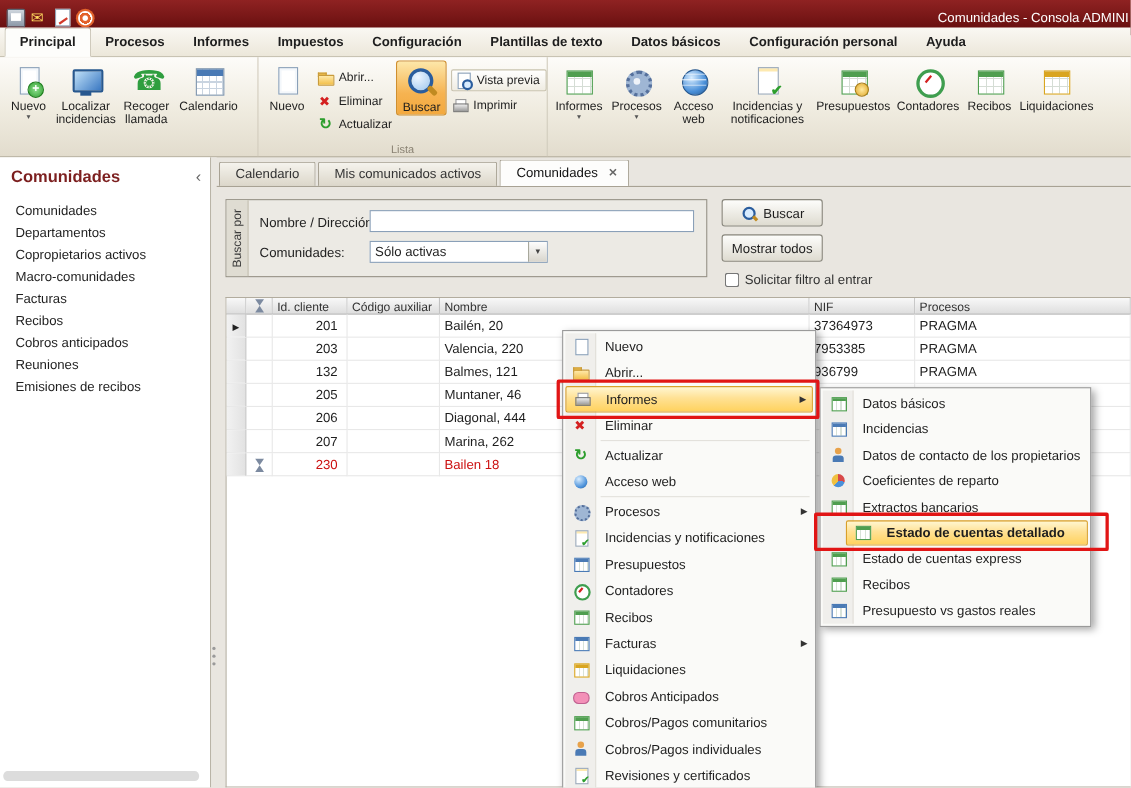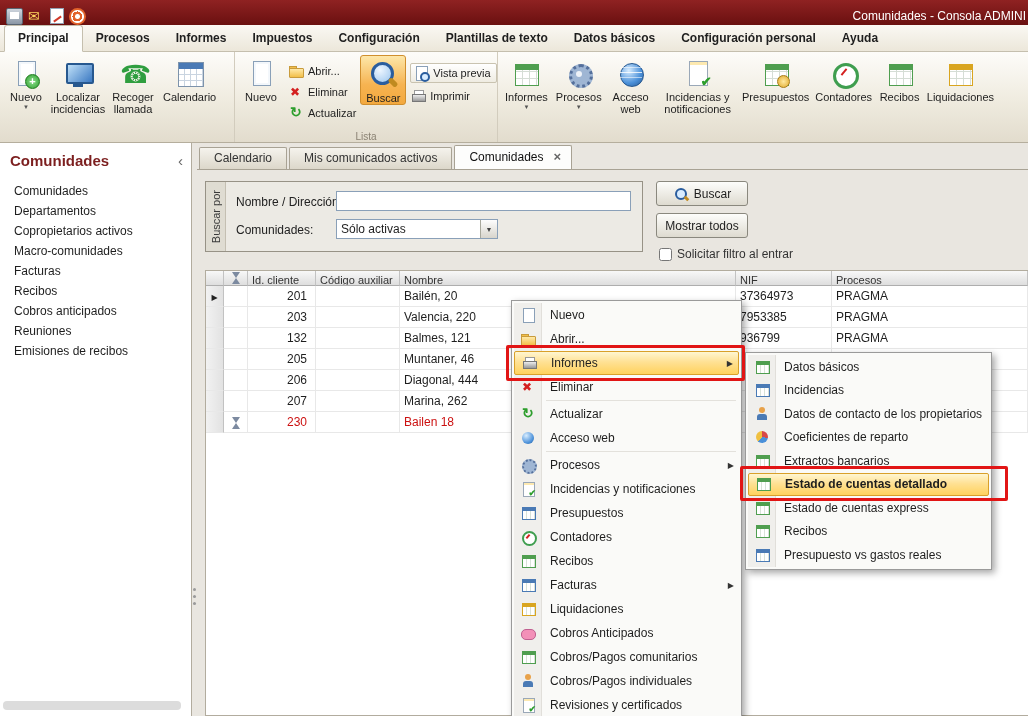--- a/index.html
+++ b/index.html
@@ -193,21 +193,21 @@
   
   .menu { position:absolute; background:#fafaf8; border:1px solid #9a9a9a; box-shadow:3px 3px 7px rgba(0,0,0,.35); padding:2px; z-index:50; }
   .menu::before { content:""; position:absolute; left:2px; top:2px; bottom:2px; width:27px; background:#f0efec; border-right:1px solid #e1dfda; }
   .ctxmenu { left:511px; top:300px; width:231px; }
   .submenu { left:745px; top:352px; width:247px; }
   .cmi { position:relative; height:24px; display:flex; align-items:center; padding-left:36px; padding-right:14px;
          font-size:12px; white-space:nowrap; }
   .submenu .cmi { height:23.5px; }
   .cmi .mic { position:absolute; left:6px; top:50%; transform:translateY(-50%); }
   .cmi.hl { background:linear-gradient(#fff6d1,#ffe194 45%,#ffd25e); border:1px solid #d9a02a; border-radius:2px; }
-  .cmi.hl.bold { font-weight:bold; }
+  .cmi.hl.bold { font-weight:bold;margin-left:21px; }
   .cmi.has-sub::after { content:"▶"; position:absolute; right:5px; top:50%; transform:translateY(-50%);
                         font-size:8px; color:#333; }
   .cmsep { height:1px; background:#e3e1dc; margin:1px 3px 1px 32px; }
 
   
   .redbox { position:absolute; border:3px solid #e11515; border-radius:2px; z-index:60; }
   .rb1 { left:506px; top:345px; width:239px; height:36px; }
   .rb2 { left:740px; top:466px; width:268px; height:35px; }
 </style>
 </head>

